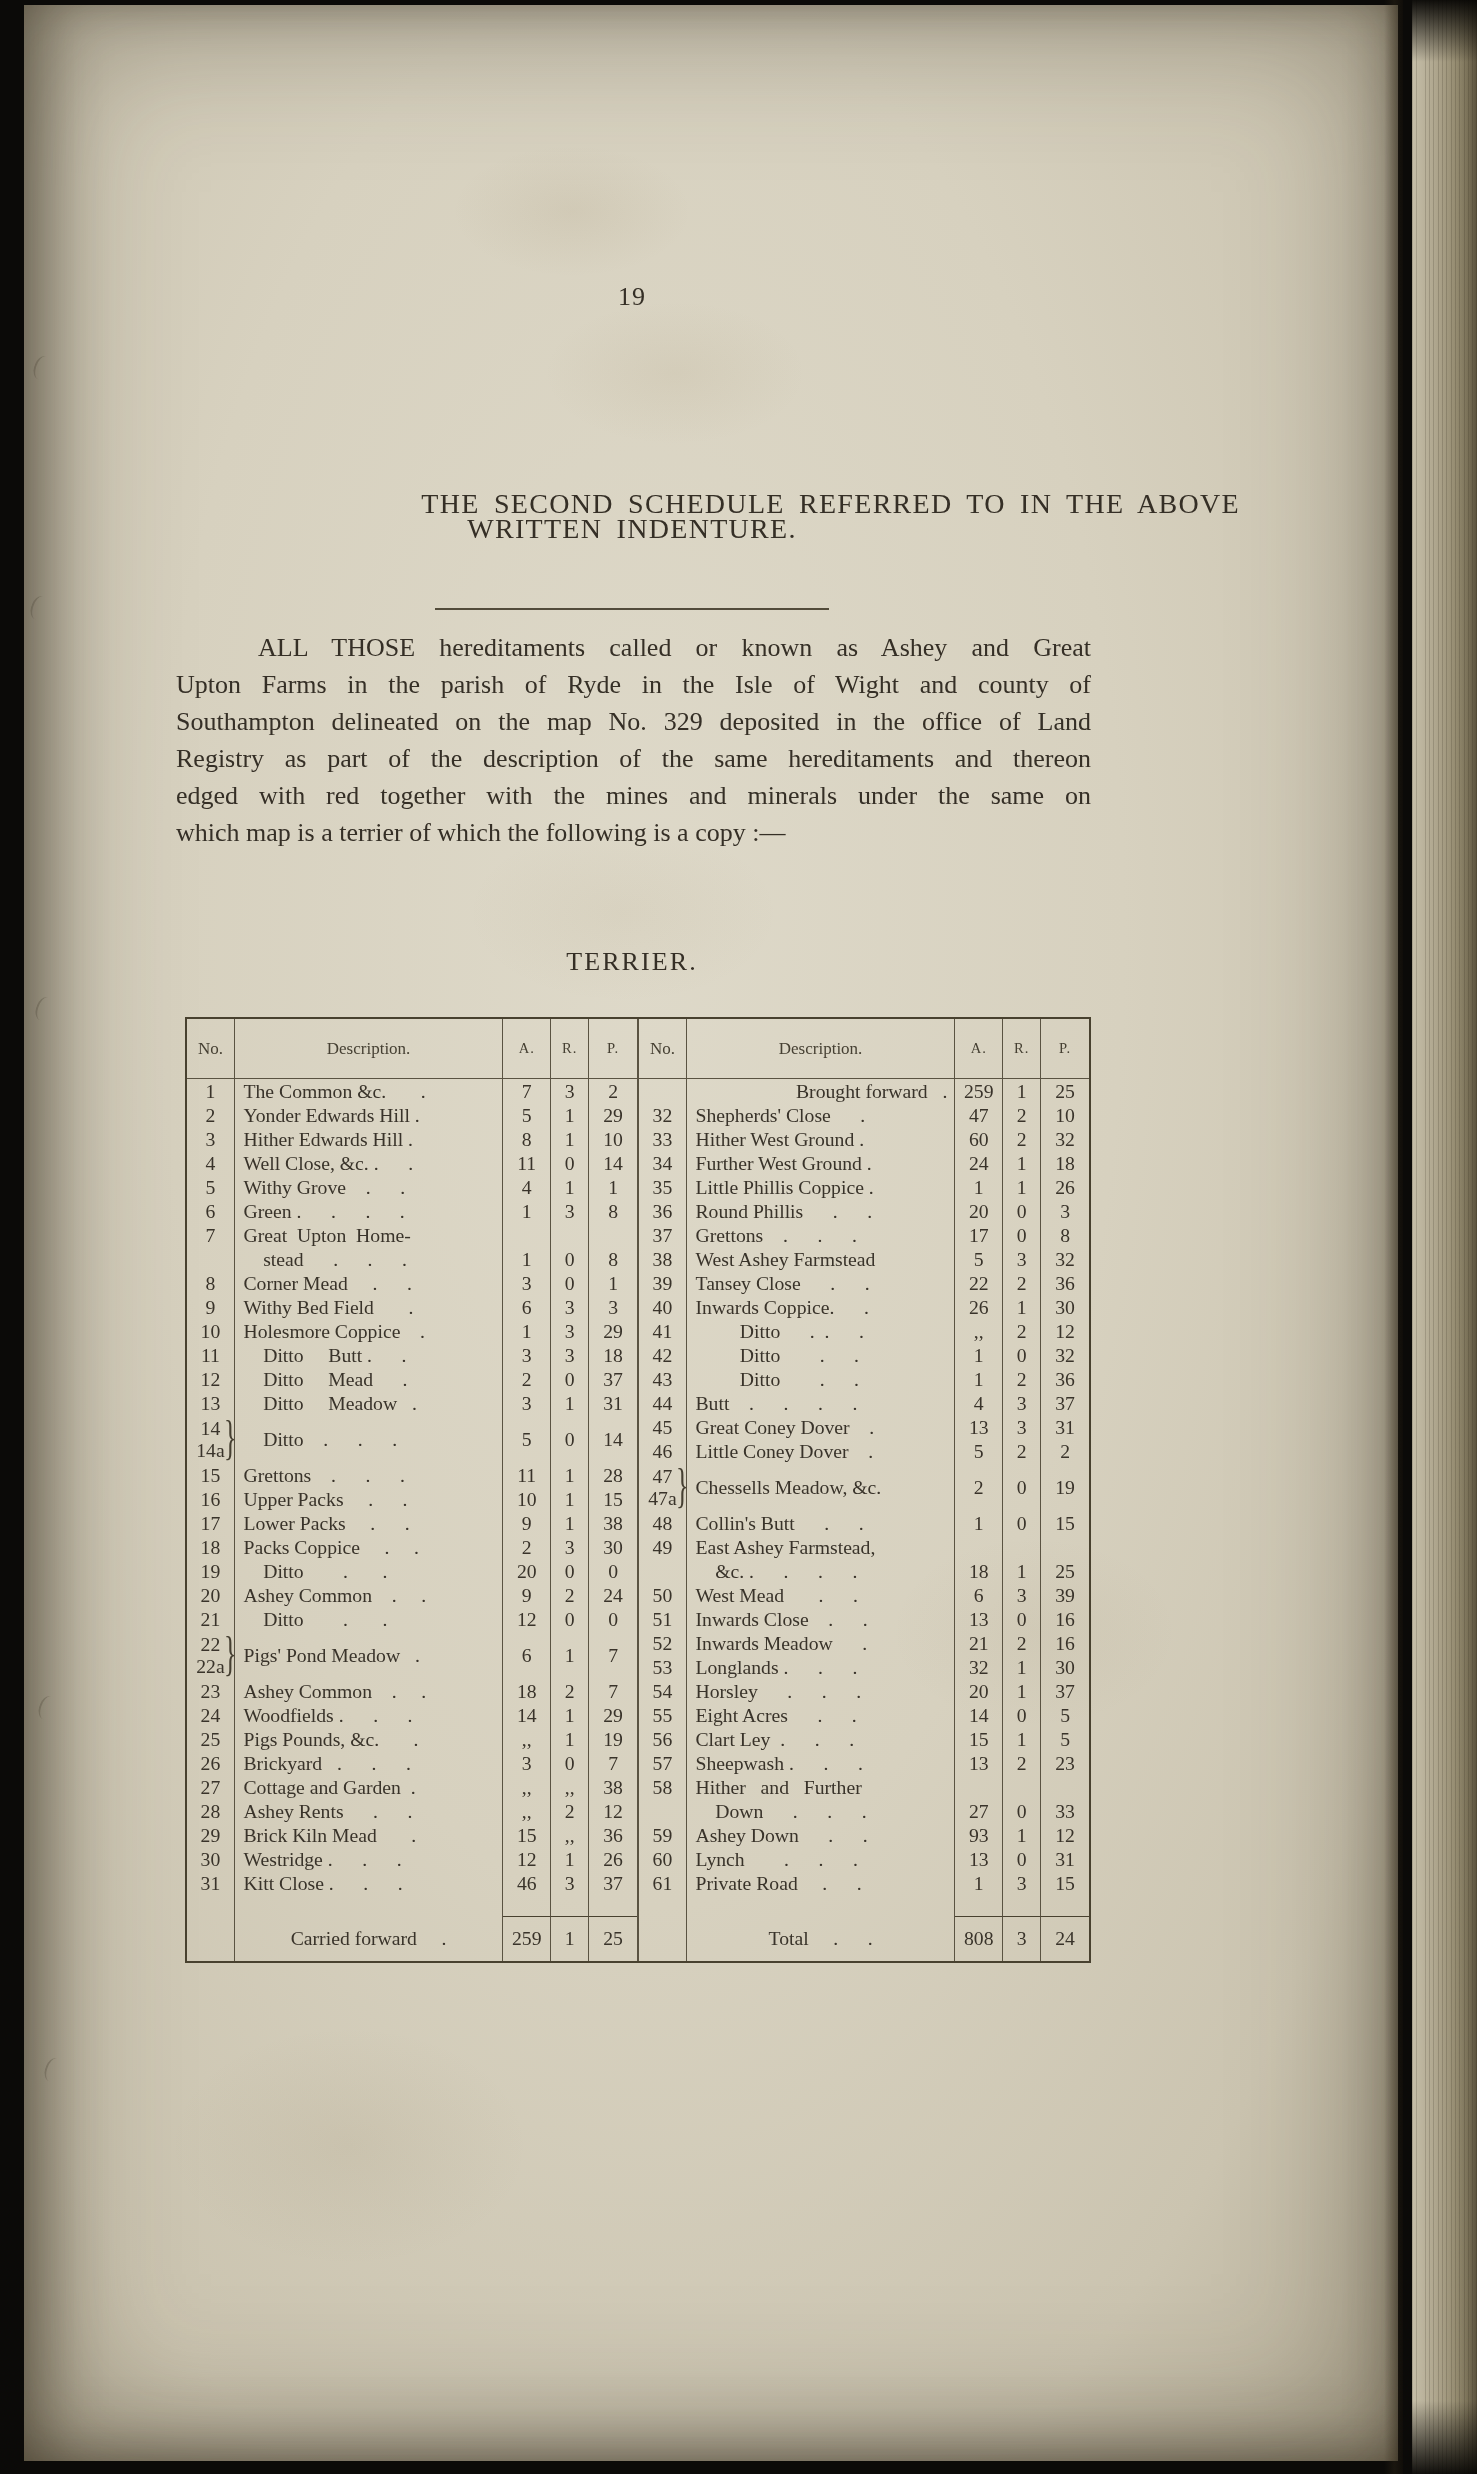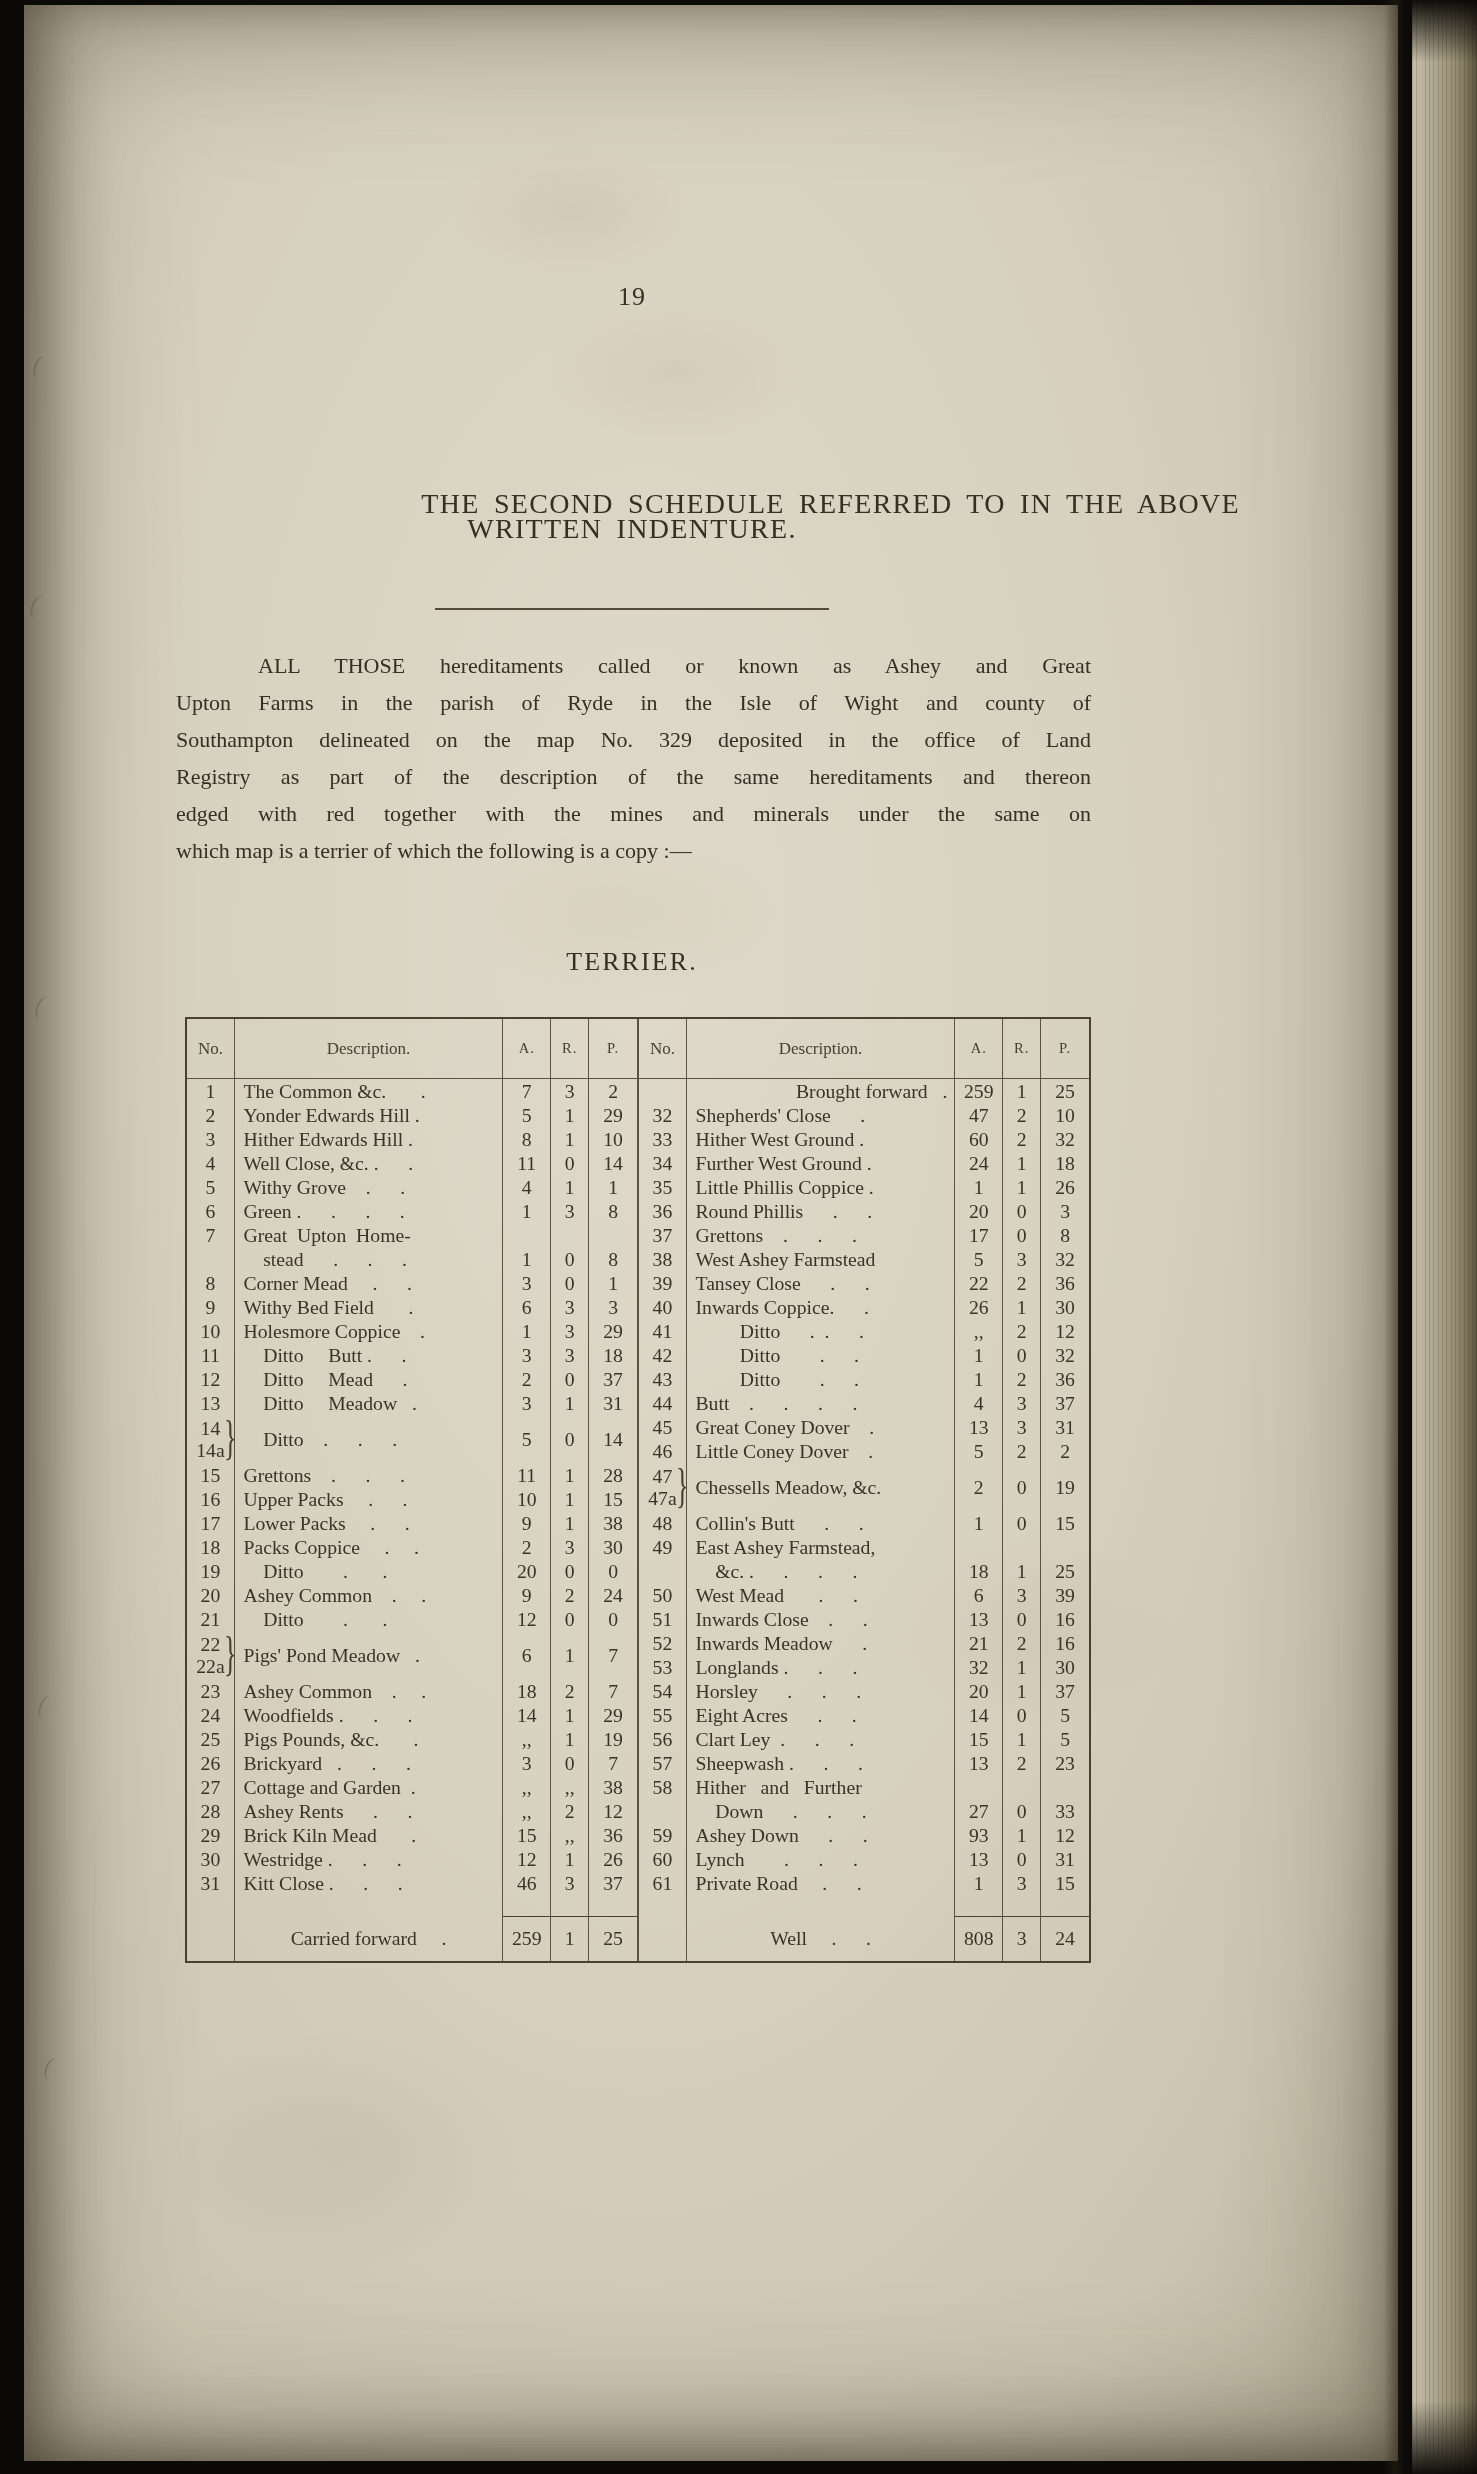--- a/index.html
+++ b/index.html
@@ -36,21 +36,21 @@
   .mark{position:absolute;width:13.7px;height:24px;border-left:2.6px solid rgba(70,60,45,.28);
         border-radius:50%;transform:rotate(18deg);}
   
   .pageno{position:absolute;left:0;top:277px;width:1216px;text-align:center;
         font-size:26px;letter-spacing:0.9px;}
   .heading1{position:absolute;left:0;top:483px;width:1216px;text-align:right;
         font-size:28px;letter-spacing:1.3px;word-spacing:6px;}
   .heading2{position:absolute;left:0;top:508px;width:1216px;text-align:center;
         font-size:28px;letter-spacing:1.3px;word-spacing:6px;}
   .rule{position:absolute;left:411px;top:603px;width:394px;border-top:2.1px solid rgba(58,50,34,.85);}
-  .para{position:absolute;left:152px;top:642px;width:915px;font-size:22px;line-height:37px;}
+  .para{position:absolute;left:152px;top:624px;width:915px;font-size:26px;line-height:37px;}
   .pline{text-align:justify;text-align-last:justify;white-space:normal;}
   .pline.first{text-indent:82px;}
   .pline.last{text-align-last:left;}
   .terrier-title{position:absolute;left:0;top:942px;width:1216px;text-align:center;
         font-size:26px;letter-spacing:2.1px;}
   
   .ttable{position:absolute;left:161px;top:1012px;width:906px;display:flex;
         border:2.1px solid var(--ln-strong);box-sizing:border-box;font-size:19.7px;color:#39332a;}
   .t-half{width:450px;}
   .t-div{width:5.1px;border-left:1.7px solid var(--ln);border-right:1.7px solid var(--ln);box-sizing:border-box;}
@@ -1091,21 +1091,21 @@
             </div>
 
             <div class="t-line footer fcenter sumline">
               <div class="cell c-no">
                 <span class="no-stack">
                   <span class="no1"></span>
                   <span class="no2"></span>
                 </span>
                 <span class="no-brace"></span>
               </div>
-              <div class="cell c-desc">Well     .      .</div>
+              <div class="cell c-desc">Total     .      .</div>
               <div class="cell c-a">808</div>
               <div class="cell c-r">3</div>
               <div class="cell c-p">24</div>
             </div>
           </div>
       </div>
 
     </div>
   </div>
 

